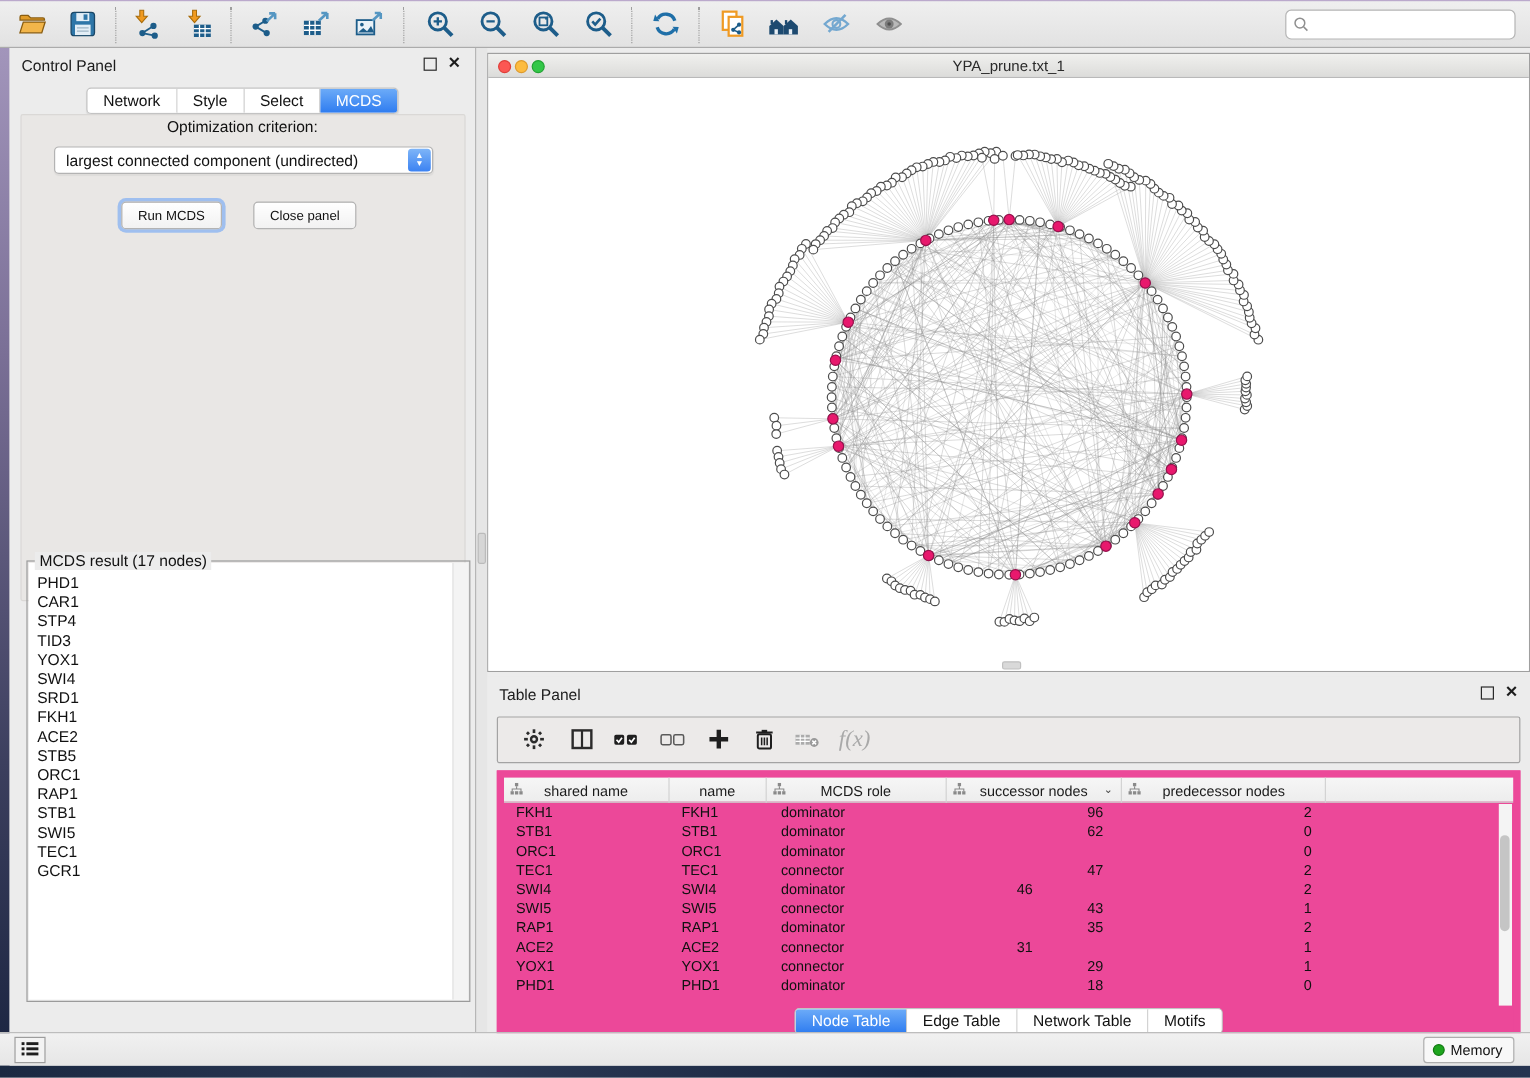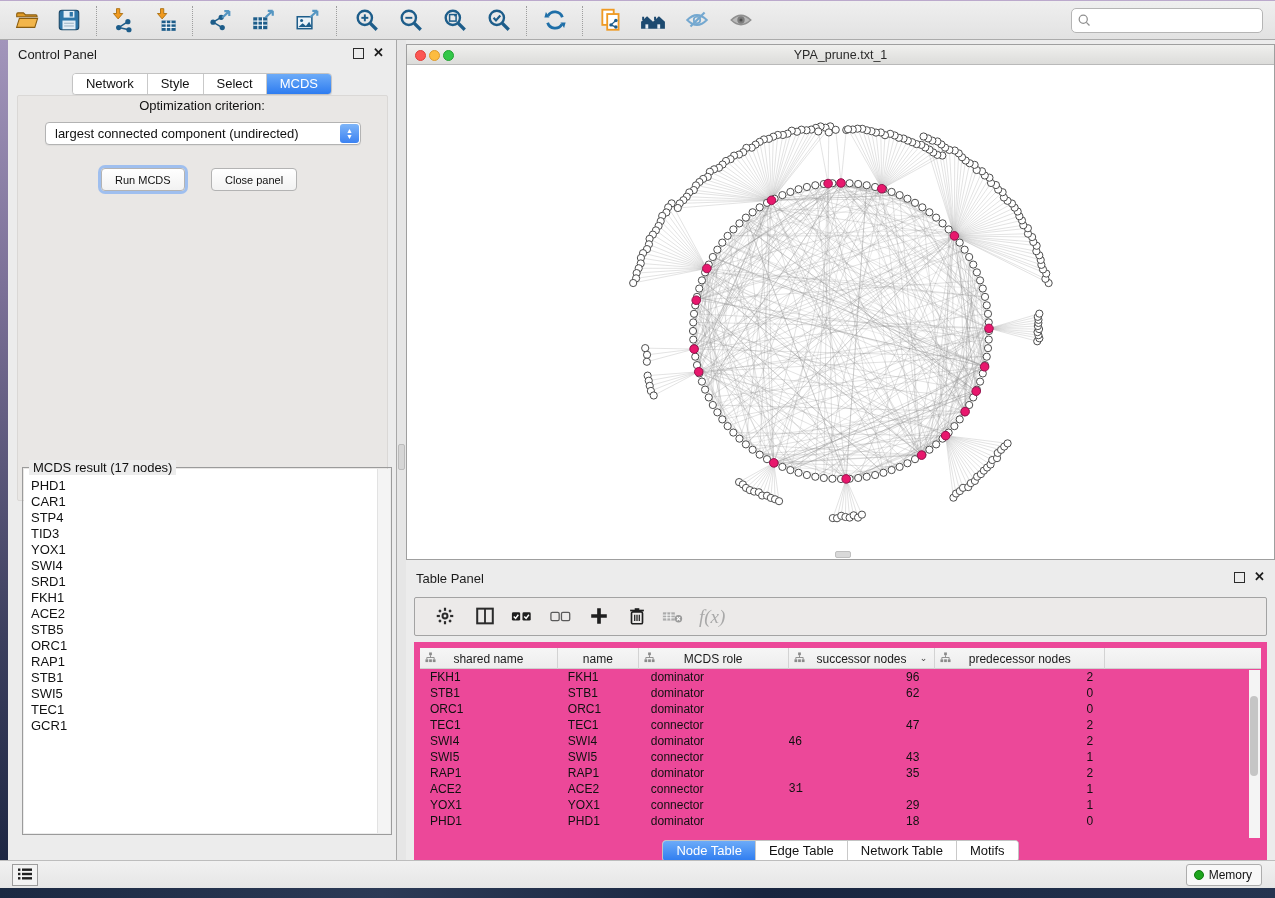--- a/index.html
+++ b/index.html
@@ -1295,21 +1295,21 @@
           <div class="tcell" style="width: 81px; text-align: left; padding-left: 10px;">TEC1</div>
           <div class="tcell" style="width: 150px; text-align: left; padding-left: 12px;">connector</div>
           <div class="tcell" style="width: 147px; text-align: right; padding-right: 16px;">47</div>
           <div class="tcell" style="width: 170px; text-align: right; padding-right: 12px;">2</div>
           <div class="tcell" style="width: 156px; text-align: left; padding-left: 0px;"></div>
         </div>
         <div class="trow">
           <div class="tcell" style="width: 138px; text-align: left; padding-left: 10px;">SWI4</div>
           <div class="tcell" style="width: 81px; text-align: left; padding-left: 10px;">SWI4</div>
           <div class="tcell" style="width: 150px; text-align: left; padding-left: 12px;">dominator</div>
-          <div class="tcell" style="width: 147px; text-align: left; padding-right: 16px;">46</div>
+          <div class="tcell" style="width: 147px; text-align: center; padding-right: 16px;">46</div>
           <div class="tcell" style="width: 170px; text-align: right; padding-right: 12px;">2</div>
           <div class="tcell" style="width: 156px; text-align: left; padding-left: 0px;"></div>
         </div>
         <div class="trow">
           <div class="tcell" style="width: 138px; text-align: left; padding-left: 10px;">SWI5</div>
           <div class="tcell" style="width: 81px; text-align: left; padding-left: 10px;">SWI5</div>
           <div class="tcell" style="width: 150px; text-align: left; padding-left: 12px;">connector</div>
           <div class="tcell" style="width: 147px; text-align: right; padding-right: 16px;">43</div>
           <div class="tcell" style="width: 170px; text-align: right; padding-right: 12px;">1</div>
           <div class="tcell" style="width: 156px; text-align: left; padding-left: 0px;"></div>
@@ -1319,21 +1319,21 @@
           <div class="tcell" style="width: 81px; text-align: left; padding-left: 10px;">RAP1</div>
           <div class="tcell" style="width: 150px; text-align: left; padding-left: 12px;">dominator</div>
           <div class="tcell" style="width: 147px; text-align: right; padding-right: 16px;">35</div>
           <div class="tcell" style="width: 170px; text-align: right; padding-right: 12px;">2</div>
           <div class="tcell" style="width: 156px; text-align: left; padding-left: 0px;"></div>
         </div>
         <div class="trow">
           <div class="tcell" style="width: 138px; text-align: left; padding-left: 10px;">ACE2</div>
           <div class="tcell" style="width: 81px; text-align: left; padding-left: 10px;">ACE2</div>
           <div class="tcell" style="width: 150px; text-align: left; padding-left: 12px;">connector</div>
-          <div class="tcell" style="width: 147px; text-align: left; padding-right: 16px; font-family: Liberation Mono, monospace;">31</div>
+          <div class="tcell" style="width: 147px; text-align: center; padding-right: 16px;">31</div>
           <div class="tcell" style="width: 170px; text-align: right; padding-right: 12px;">1</div>
           <div class="tcell" style="width: 156px; text-align: left; padding-left: 0px;"></div>
         </div>
         <div class="trow">
           <div class="tcell" style="width: 138px; text-align: left; padding-left: 10px;">YOX1</div>
           <div class="tcell" style="width: 81px; text-align: left; padding-left: 10px;">YOX1</div>
           <div class="tcell" style="width: 150px; text-align: left; padding-left: 12px;">connector</div>
           <div class="tcell" style="width: 147px; text-align: right; padding-right: 16px;">29</div>
           <div class="tcell" style="width: 170px; text-align: right; padding-right: 12px;">1</div>
           <div class="tcell" style="width: 156px; text-align: left; padding-left: 0px;"></div>

